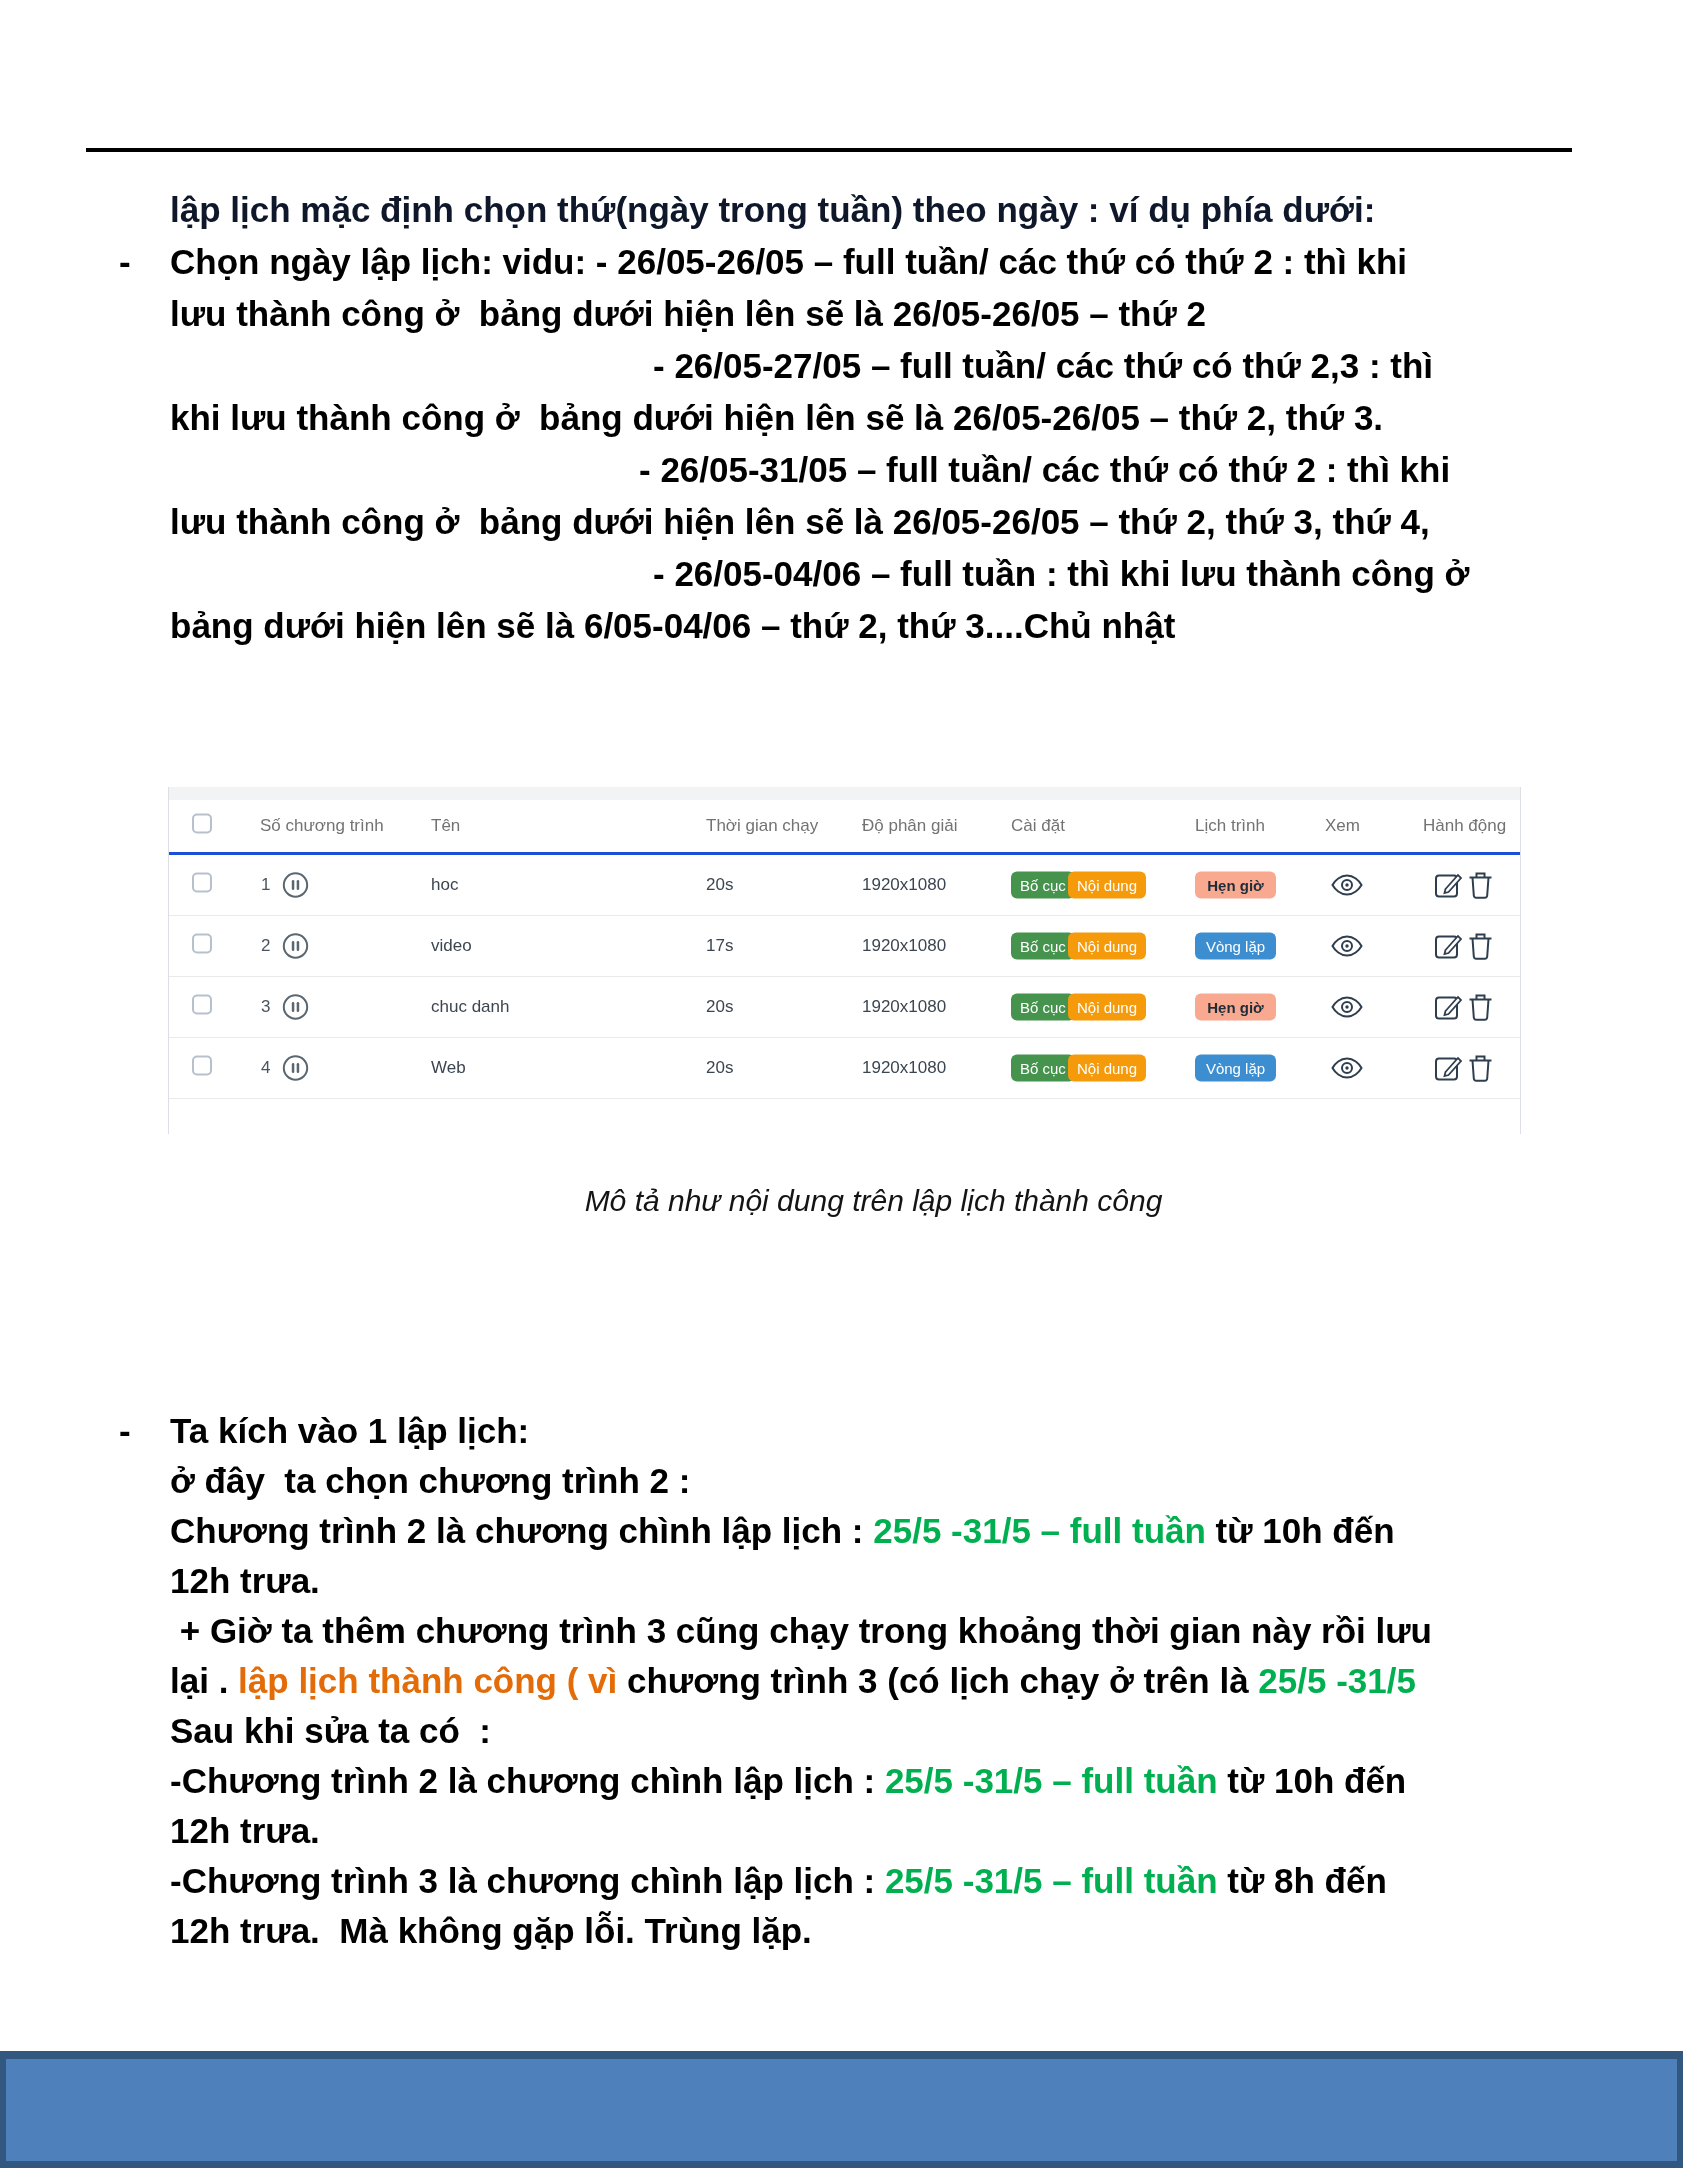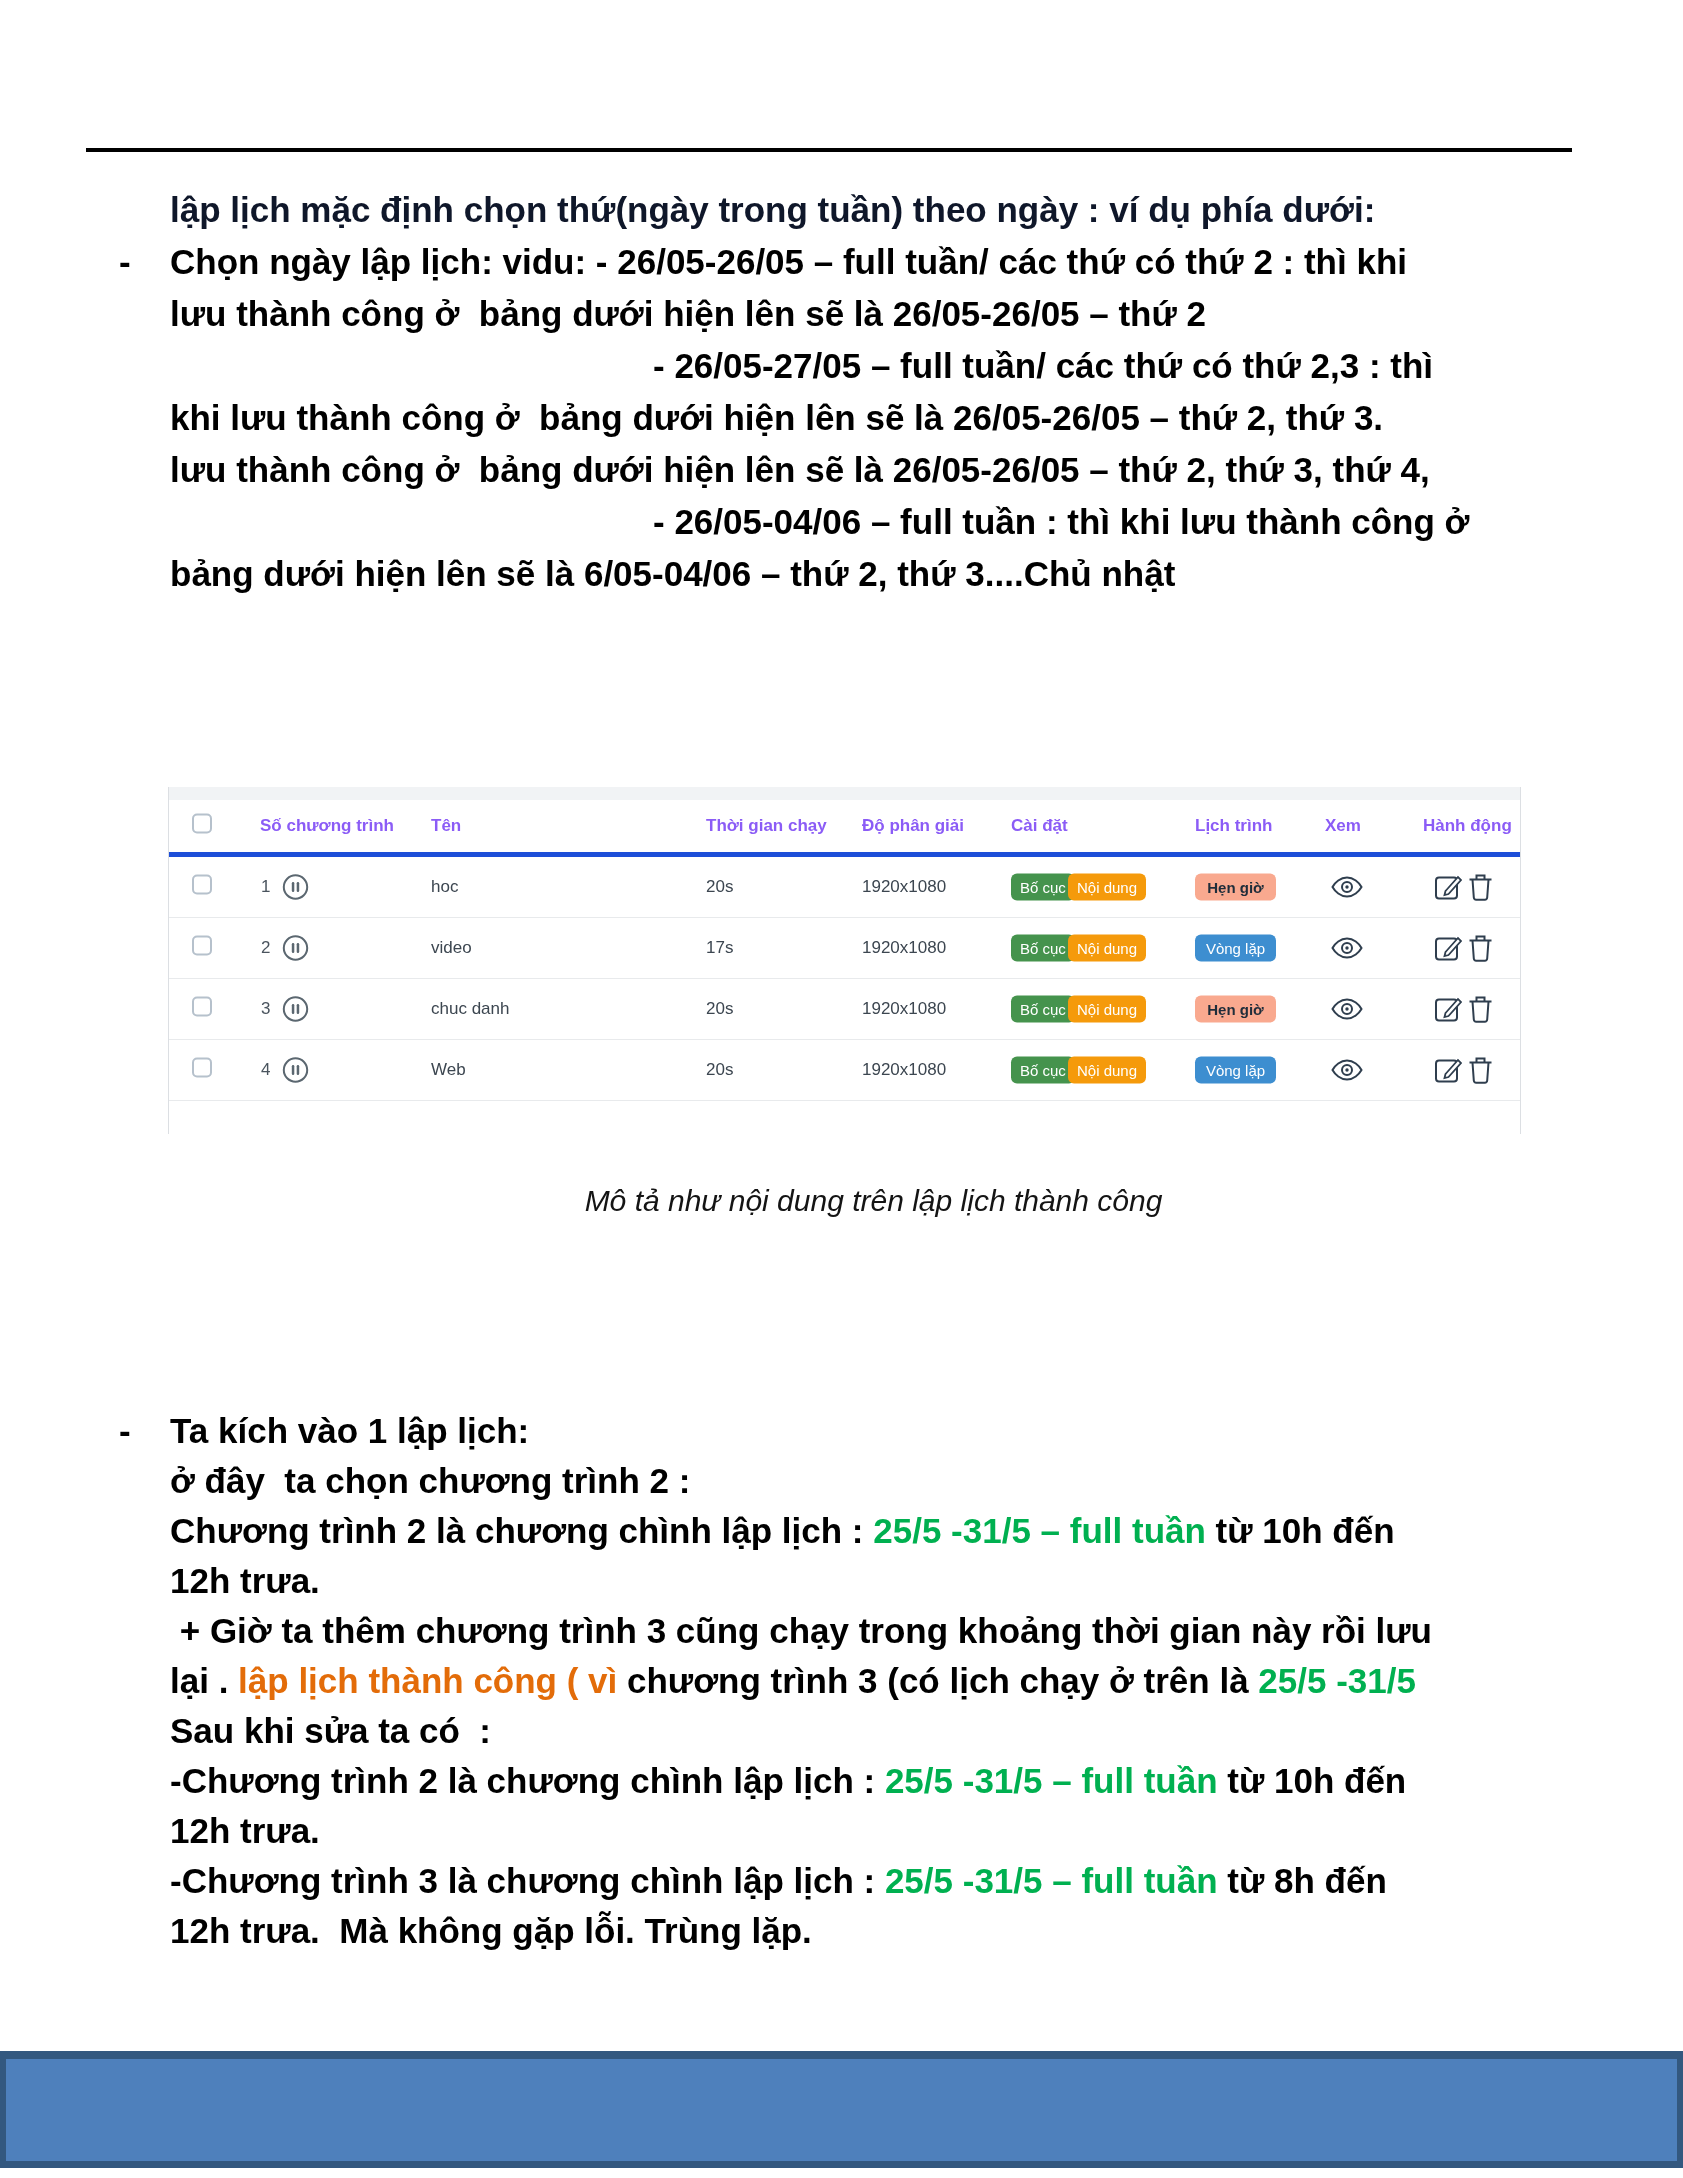--- a/index.html
+++ b/index.html
@@ -18,21 +18,21 @@
   .red{color:#0f172a;}
   .ind-a{padding-left:483px;}
   .ind-b{padding-left:469px;}
   .seg-g{color:#00b050;margin-top:44px;}
   .seg-o{color:#e36c09;}
 
   
   .panel{position:absolute;left:168px;top:787px;width:1351px;height:347px;background:#fff;
          border-left:1px solid #dcdfe3;border-right:1px solid #dcdfe3;font-size:17px;}
   .tstrip{height:13px;background:#f1f3f5;}
-  .thead{position:relative;height:52px;border-bottom:5px solid #1d4ed8;font-weight:700;color:#8b5cf6;}
+  .thead{position:relative;height:52px;border-bottom:3px solid #1d4ed8;font-weight:400;color:#737373;}
   .trow{position:relative;height:60px;border-bottom:1px solid #e8eaec;color:#3c4650;}
   .cell,.hcell{position:absolute;top:50%;transform:translateY(-50%);white-space:nowrap;}
   .c-cb{left:23px;}  .c-numlab{left:91px;} .c-num{left:92px;color:#4a545e;}
   .c-pause{left:113px;} .c-name{left:262px;} .c-dur{left:537px;} .c-res{left:693px;}
   .c-set{left:842px;} .c-b2{left:899px;} .c-sch{left:1026px;} .c-xem{left:1156px;}
   .c-eye{left:1162px;} .c-act{left:1254px;} .c-edit{left:1265px;} .c-trash{left:1299px;}
   .cb{display:inline-block;width:20px;height:20px;border:2px solid #b6c1cc;border-radius:5px;
       background:#fff;box-sizing:border-box;}
   .badge{display:inline-block;border-radius:6px;padding:4px 9px;font-size:15px;line-height:19px;}
   .b-green{background:#45934d;color:#fff;}
@@ -58,20 +58,21 @@
 <div class="page">
 
   <div class="top-rule"></div>
 
   <div class="intro">
     <div class="line red">lập lịch mặc định chọn thứ(ngày trong tuần) theo ngày : ví dụ phía dưới:</div>
     <div class="line"><span class="bullet">-</span><span>Chọn ngày lập lịch: vidu: - 26/05-26/05 – full tuần/ các thứ có thứ 2 : thì khi</span></div>
     <div class="line"><span>lưu thành công ở  bảng dưới hiện lên sẽ là 26/05-26/05 – thứ 2</span></div>
     <div class="line ind-a"><span>- 26/05-27/05 – full tuần/ các thứ có thứ 2,3 : thì</span></div>
     <div class="line"><span>khi lưu thành công ở  bảng dưới hiện lên sẽ là 26/05-26/05 – thứ 2, thứ 3.</span></div>
+    <div class="line ind-b"><span>- 26/05-31/05 – full tuần/ các thứ có thứ 2 : thì khi</span></div>
     <div class="line"><span>lưu thành công ở  bảng dưới hiện lên sẽ là 26/05-26/05 – thứ 2, thứ 3, thứ 4,</span></div>
     <div class="line ind-a"><span>- 26/05-04/06 – full tuần : thì khi lưu thành công ở</span></div>
     <div class="line"><span>bảng dưới hiện lên sẽ là 6/05-04/06 – thứ 2, thứ 3....Chủ nhật</span></div>
   </div>
 
   <div class="panel">
     <div class="tstrip"></div>
 
     <div class="thead">
       <span class="hcell c-cb"><span class="cb"></span></span>

